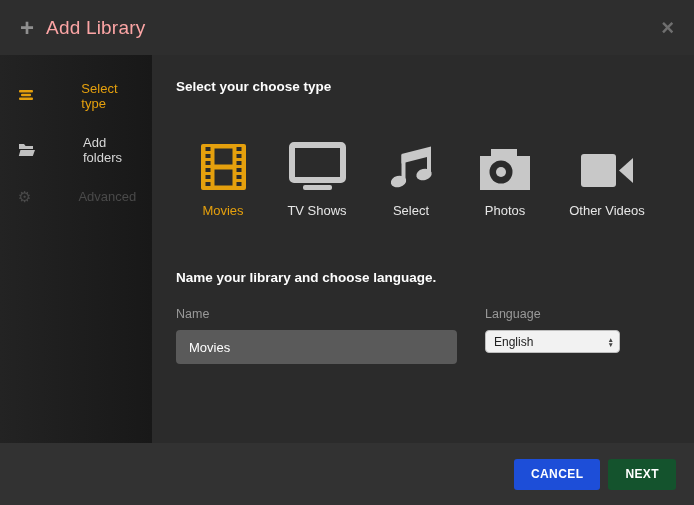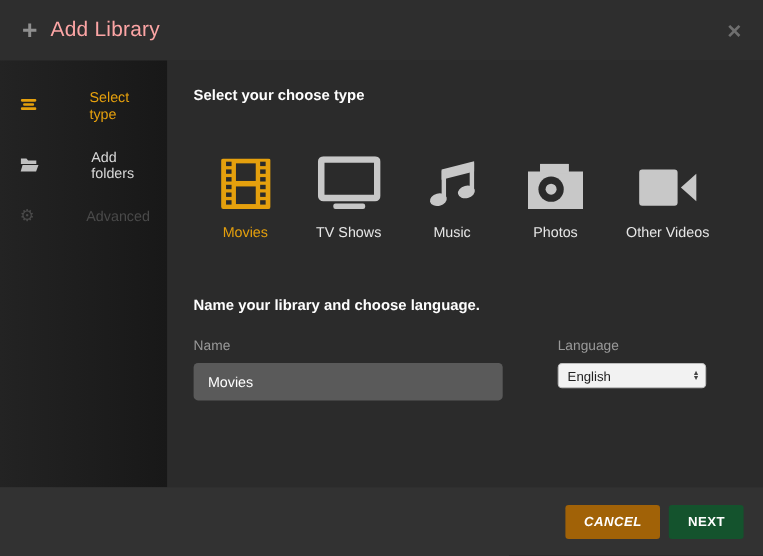--- a/index.html
+++ b/index.html
@@ -51,21 +51,21 @@
   
   .types { display:flex; margin-top:46px; }
   .type-item { width:94px; display:flex; flex-direction:column; align-items:center; cursor:pointer; }
   .type-item:last-child { width:110px; }
   .type-icon { height:50px; display:flex; align-items:flex-end; justify-content:center; }
   .type-label { margin-top:13px; font-size:13px; color:#e6e6e6; }
   .type-item.selected .type-label { color:#e5a00d; }
 
   
   .section2 { margin-top:52px; }
-  .fields { display:flex; margin-top:22px;gap:22px; }
+  .fields { display:flex; margin-top:22px; }
   .field-label { color:#999999; font-size:12.5px; margin-bottom:9px; }
   .name-group { width:281px; margin-right:28px; }
   .name-input {
     width:281px; height:34px;
     background:#5a5a5a; border:none; border-radius:4px;
     color:#ffffff; font-size:13px; padding:0 13px;
     font-family:"Liberation Sans","DejaVu Sans",sans-serif;
     outline:none;
   }
   .lang-group { width:135px; }
@@ -91,21 +91,21 @@
     background:#323232;
     display:flex; align-items:center; justify-content:flex-end;
     padding-right:18px;
   }
   .btn {
     height:31px; border:none; border-radius:3px;
     color:#ffffff; font-size:12px; font-weight:700; letter-spacing:.4px;
     padding:0 17px; cursor:pointer;
     font-family:"Liberation Sans","DejaVu Sans",sans-serif;
   }
-  .btn-cancel { background:#a16207; margin-right:8px;font-style:italic; }
+  .btn-cancel { background:#1d4ed8; margin-right:8px; }
   .btn-next { background:#14532d; }
 </style>
 </head>
 <body>
 
 <div class="header">
   <span class="plus-icon">+</span>
   <span class="dialog-title">Add Library</span>
   <span class="close-btn">×</span>
 </div>
@@ -185,21 +185,21 @@
           <svg width="45" height="49" viewBox="0 0 45 49">
             <g fill="#c8c8c8">
               <path d="M12.5 13 L42 5.5 L42 15 L12.5 22.5 z"></path>
               <rect x="12.5" y="14" width="4" height="26"></rect>
               <rect x="38" y="7" width="4" height="26"></rect>
               <ellipse cx="9.5" cy="40.5" rx="7.8" ry="5.6" transform="rotate(-14 9.5 40.5)"></ellipse>
               <ellipse cx="35" cy="33.5" rx="7.8" ry="5.6" transform="rotate(-14 35 33.5)"></ellipse>
             </g>
           </svg>
         </span>
-        <span class="type-label">Music</span>
+        <span class="type-label">Select</span>
       </div>
 
       <div class="type-item">
         <span class="type-icon">
           <svg width="50" height="44" viewBox="0 0 50 44">
             <path d="M0 10 h50 v34 h-50 z M11 3 h26 v8 h-26 z" fill="#c8c8c8"></path>
             <rect x="11" y="3" width="26" height="9" fill="#c8c8c8"></rect>
             <circle cx="21" cy="26" r="11.5" fill="#2b2b2b"></circle>
             <circle cx="21" cy="26" r="5" fill="#c8c8c8"></circle>
           </svg>

